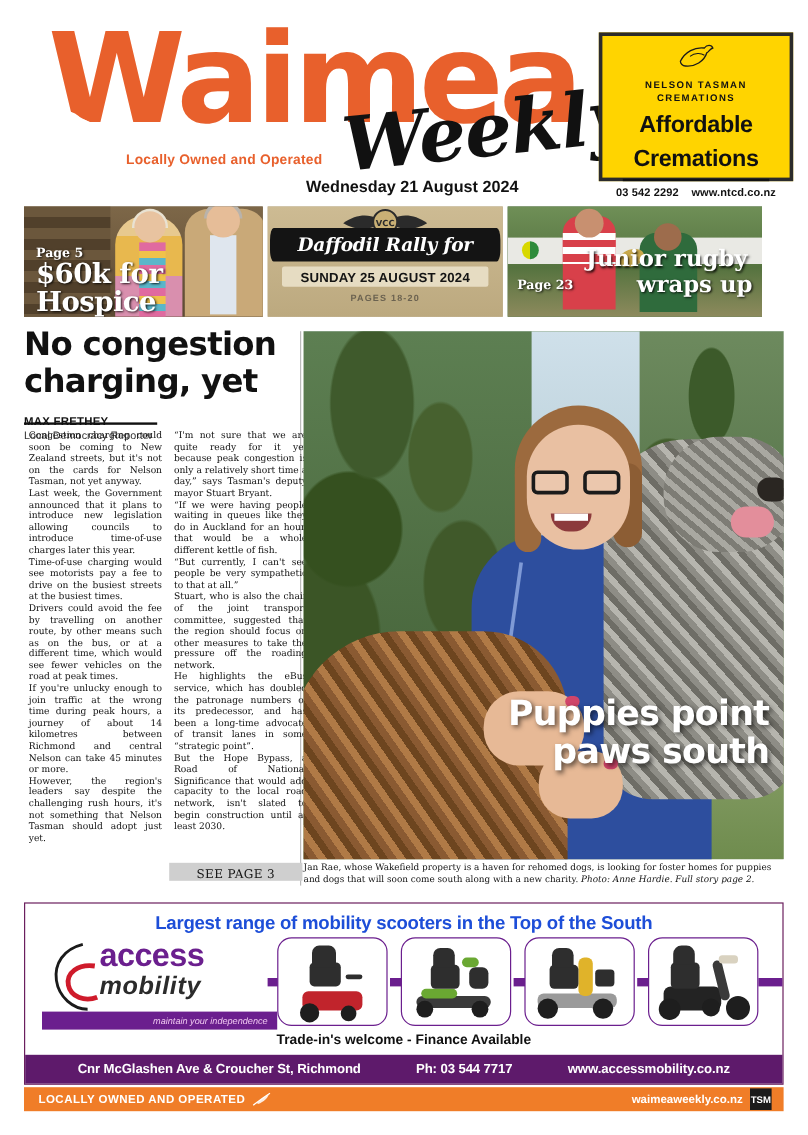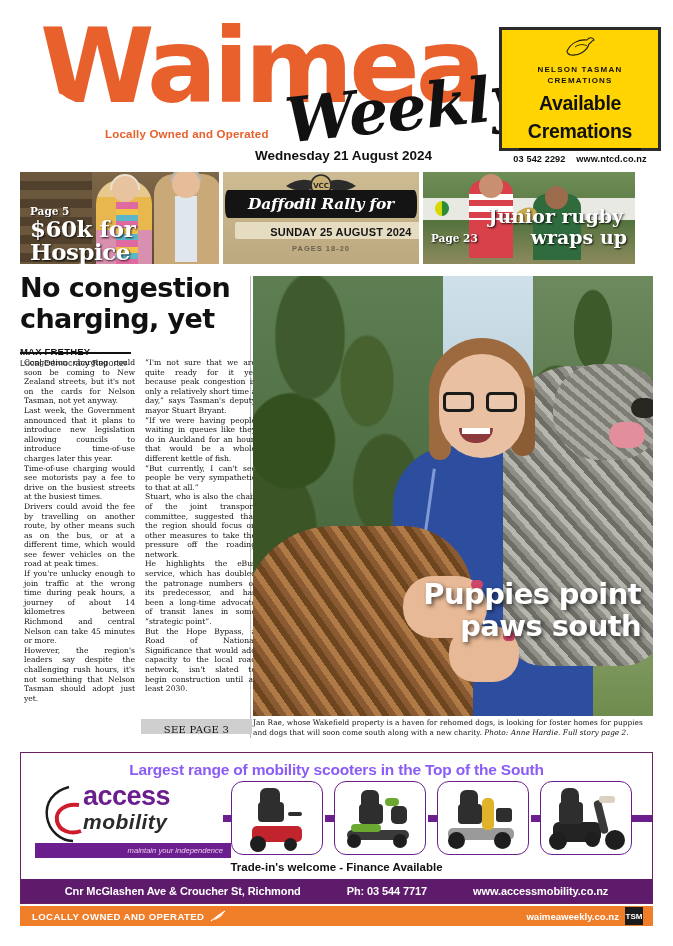--- a/index.html
+++ b/index.html
@@ -58,21 +58,21 @@
   .pa-l2{top:67px;font-size:23px;line-height:25px;letter-spacing:-.5px;}
 
   
   .daff-bg{position:absolute;inset:0;background:linear-gradient(180deg,#cdbb93 0%,#bca97f 100%);}
   .daff-badge{position:absolute;left:50%;top:2px;transform:translateX(-50%);width:74px;height:22px;}
   .daff-band{position:absolute;left:2px;top:18px;width:192px;height:28px;background:#141414;
      border-radius:3px/10px;}
   .daff-band span{display:block;text-align:center;color:#fff;font-family:"DejaVu Serif",serif;
      font-style:italic;font-weight:bold;font-size:15.5px;line-height:28px;letter-spacing:-.2px;}
   .daff-sub{position:absolute;left:12px;top:50px;width:172px;height:17px;background:#e6dcc2;
-     border-radius:2px;text-align:center;padding-left:20px;}
+     border-radius:2px;text-align:center;}
   .daff-sub span{font-size:11px;font-weight:bold;color:#141414;line-height:17px;letter-spacing:.2px;}
   .daff-pages{position:absolute;left:0;right:0;top:72px;text-align:center;font-size:7.5px;
      font-weight:bold;color:#6b6250;letter-spacing:1px;}
 
   
   .rb-bg{position:absolute;inset:0;background:linear-gradient(180deg,#6f8f57 0%,#55733f 55%,#8d8a5d 100%);}
   .rb-board{position:absolute;left:0;top:26px;width:100%;height:22px;background:#e9e9e4;}
   .rb-bp{position:absolute;left:12px;top:29px;width:14px;height:15px;border-radius:50%;
      background:conic-gradient(#2e8b3a 0 50%,#d8d800 50% 100%);}
   .rb-k1{position:absolute;left:46px;top:8px;width:44px;height:78px;background:#d8404a;border-radius:14px 14px 0 0;}
@@ -147,21 +147,21 @@
   .overlay-head{position:absolute;right:12px;top:302px;width:370px;text-align:right;
      font-size:29px;line-height:32px;font-weight:bold;color:#fff;letter-spacing:-.6px;
      text-shadow:2px 2px 4px rgba(0,0,0,.6);font-family:"DejaVu Sans",sans-serif;}
   .caption{position:absolute;left:253px;top:718px;width:400px;font-family:"DejaVu Serif",serif;
      font-size:7.4px;line-height:9.6px;color:#111;}
   .caption i{}
 
   
   .mobad{position:absolute;left:20px;top:752px;width:633px;height:152px;border:1px solid #6b1f5e;
      box-sizing:border-box;background:#fff;}
-  .mob-title{text-align:center;font-size:15.5px;font-weight:bold;color:#8b5cf6;margin-top:8px;letter-spacing:-.2px;}
+  .mob-title{text-align:center;font-size:15.5px;font-weight:bold;color:#1d4ed8;margin-top:8px;letter-spacing:-.2px;}
   .mob-mid{position:relative;height:74px;margin-top:4px;}
   .mob-logo{position:absolute;left:14px;top:0;width:190px;}
   .mob-access{font-size:27px;font-weight:bold;color:#6b1f8e;line-height:27px;letter-spacing:-.5px;margin-left:48px;}
   .mob-mobility{font-size:21px;font-style:italic;font-weight:bold;color:#2b2b2b;line-height:23px;
      letter-spacing:.5px;margin-left:48px;}
   .mob-swoosh{position:absolute;left:4px;top:2px;width:52px;height:58px;}
   .mob-bar{position:absolute;left:0;top:60px;width:196px;height:15px;background:#6b1f8e;}
   .mob-bar span{display:block;text-align:right;padding-right:8px;color:#efc8f0;font-size:7.6px;
      font-style:italic;line-height:15px;}
   .prod{position:absolute;top:-2px;width:92px;height:74px;border:1.4px solid #6b1f8e;border-radius:12px;
@@ -219,21 +219,21 @@
     <div class="mast-weekly">Weekly</div>
     <div class="mast-date">Wednesday 21 August 2024</div>
 
     <div class="ntc-ad">
       <svg class="ntc-dove" viewBox="0 0 34 24">
         <path d="M4 16 C8 8 16 4 24 5 C26 2 30 2 31 5 C28 6 28 8 26 9 C24 16 16 21 8 20 C6 20 4 18 4 16Z" fill="none" stroke="#1b1b1b" stroke-width="1.1"></path>
         <path d="M12 12 C16 9 21 9 24 11" fill="none" stroke="#1b1b1b" stroke-width=".9"></path>
       </svg>
       <div class="ntc-name">NELSON TASMAN</div>
       <div class="ntc-name">CREMATIONS</div>
-      <div class="ntc-big">Available</div>
+      <div class="ntc-big">Affordable</div>
       <div class="ntc-big">Cremations</div>
       <div class="ntc-rule"></div>
       <div class="ntc-contact">
         <span>03 542 2292</span>
         &nbsp;&nbsp;
         <span>www.ntcd.co.nz</span>
       </div>
     </div>
   </div>
 

